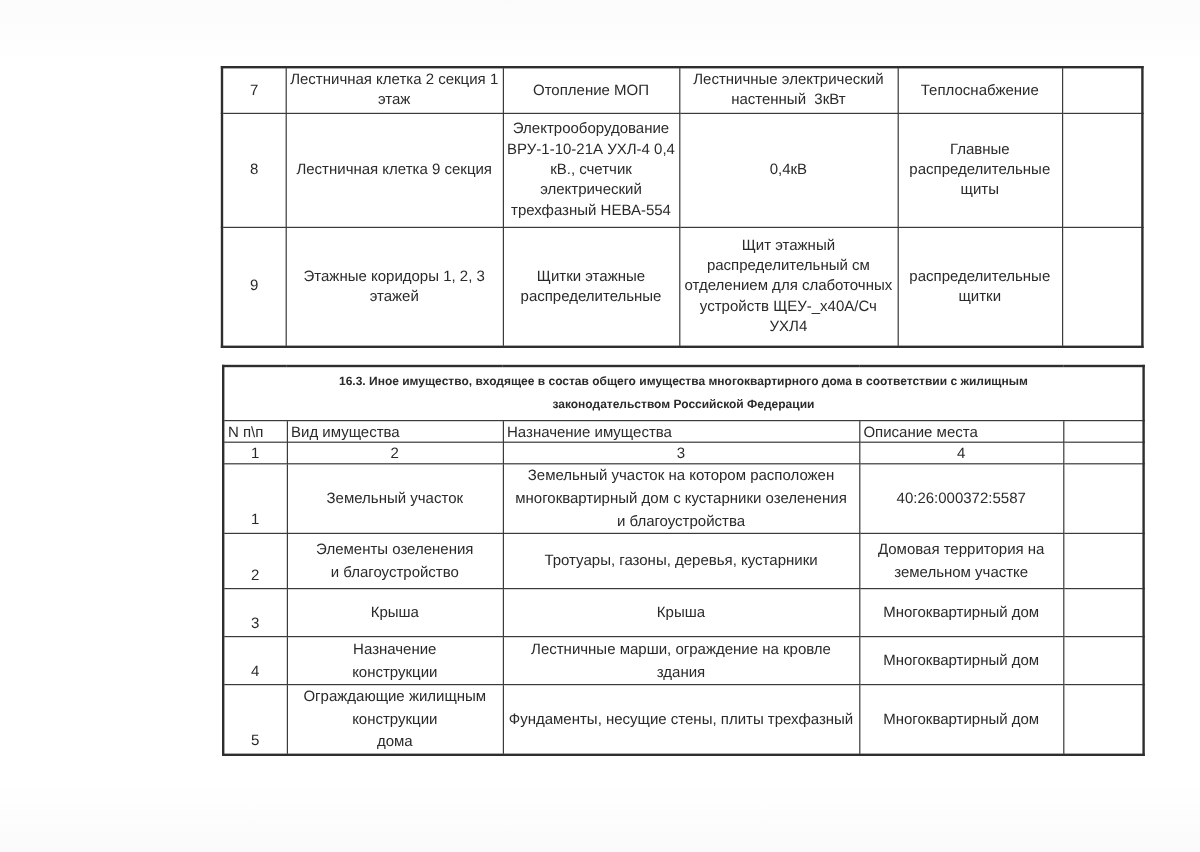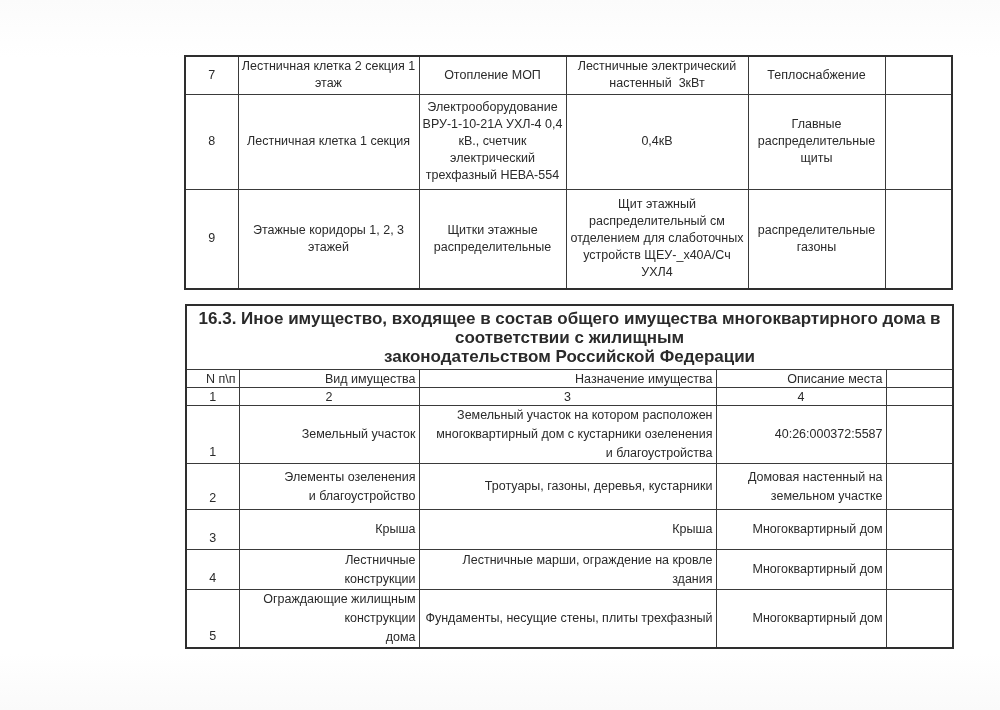--- a/index.html
+++ b/index.html
@@ -18,24 +18,24 @@
 
     
     #t1 { left: 184px; top: 55px; width: 767px; border: 2px solid #2e2e2e; font-size: 12.5px; line-height: 17px; }
     #t1 td { text-align: center; vertical-align: middle; }
     #t1 .r7 { height: 38px; }
     #t1 .r8 { height: 95px; }
     #t1 .r9 { height: 100px; }
 
     
     #t2 { left: 185px; top: 304px; width: 767px; border: 2px solid #2e2e2e; font-size: 12.5px; line-height: 19px; }
-    #t2 .title-cell { height: 45px; text-align: center; font-weight: bold; font-size: 17px; line-height: 19px; padding: 3px 10px; }
-    #t2 .hdr td { height: 18px; text-align: right; line-height: 16px; }
+    #t2 .title-cell { height: 45px; text-align: center; font-weight: bold; font-size: 10px; line-height: 19px; padding: 3px 10px; }
+    #t2 .hdr td { height: 18px; text-align: left; line-height: 16px; }
     #t2 .num td { height: 18px; text-align: center; line-height: 16px; }
-    #t2 .body td { vertical-align: middle; text-align: right; }
+    #t2 .body td { vertical-align: middle; text-align: center; }
     #t2 .body td.n { text-align: center; vertical-align: bottom; padding-bottom: 1px; }
     #t2 .rb1 { height: 58px; }
     #t2 .rb2 { height: 46px; }
     #t2 .rb3 { height: 40px; }
     #t2 .rb4 { height: 40px; }
     #t2 .rb5 { height: 56px; }
     .line { display: block; }
   </style>
 </head>
 <body>
@@ -66,21 +66,21 @@
       <span class="line" style="white-space:pre">настенный  3кВт</span>
     </td>
     <td>
           <span class="line">Теплоснабжение</span>
         </td>
     <td></td>
   </tr>
   <tr class="r8">
     <td>8</td>
     <td>
-          <span class="line">Лестничная клетка 1 секция</span>
+          <span class="line">Лестничная клетка 9 секция</span>
         </td>
     <td>
       <span class="line">Электрооборудование</span>
       <span class="line">ВРУ-1-10-21А УХЛ-4 0,4</span>
       <span class="line">кВ., счетчик</span>
       <span class="line">электрический</span>
       <span class="line">трехфазный НЕВА-554</span>
     </td>
     <td>
           <span class="line">0,4кВ</span>
@@ -103,21 +103,21 @@
       <span class="line">распределительные</span>
     </td>
     <td>
       <span class="line">Щит этажный</span>
       <span class="line">распределительный см</span>
       <span class="line">отделением для слаботочных</span>
       <span class="line">устройств ЩЕУ-_х40А/Сч УХЛ4</span>
     </td>
     <td>
       <span class="line">распределительные</span>
-      <span class="line">газоны</span>
+      <span class="line">щитки</span>
     </td>
     <td></td>
   </tr>
 </tbody>
   </table>
 
 <table id="t2">
   <colgroup>
     <col style="width:53px">
       <col style="width:180px">
@@ -164,42 +164,42 @@
   <tr class="body rb2">
     <td class="n">2</td>
     <td>
       <span class="line">Элементы озеленения</span>
       <span class="line">и благоустройство</span>
     </td>
     <td>
           <span class="line">Тротуары, газоны, деревья, кустарники</span>
         </td>
     <td>
-      <span class="line">Домовая настенный на</span>
+      <span class="line">Домовая территория на</span>
       <span class="line">земельном участке</span>
     </td>
     <td></td>
   </tr>
   <tr class="body rb3">
     <td class="n">3</td>
     <td>
           <span class="line">Крыша</span>
         </td>
     <td>
           <span class="line">Крыша</span>
         </td>
     <td>
           <span class="line">Многоквартирный дом</span>
         </td>
     <td></td>
   </tr>
   <tr class="body rb4">
     <td class="n">4</td>
     <td>
-      <span class="line">Лестничные</span>
+      <span class="line">Назначение</span>
       <span class="line">конструкции</span>
     </td>
     <td>
           <span class="line">Лестничные марши, ограждение на кровле здания</span>
         </td>
     <td>
           <span class="line">Многоквартирный дом</span>
         </td>
     <td></td>
   </tr>

